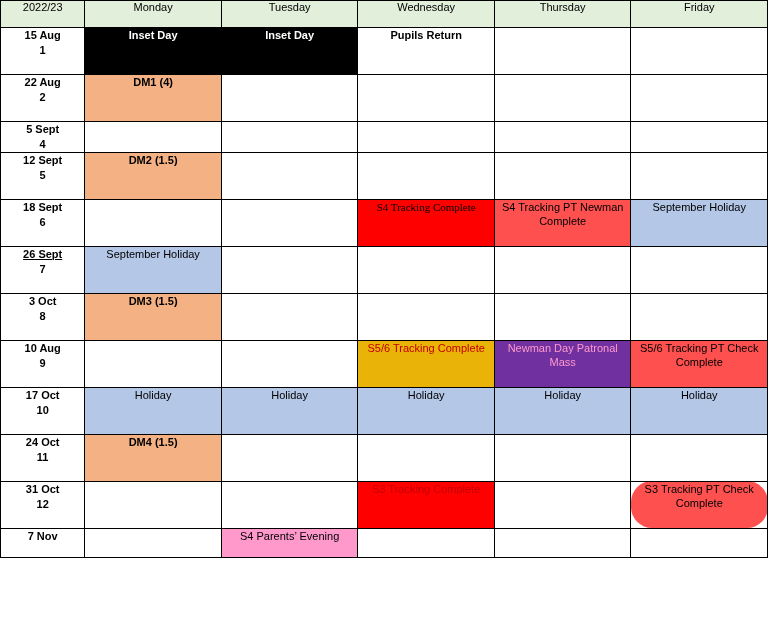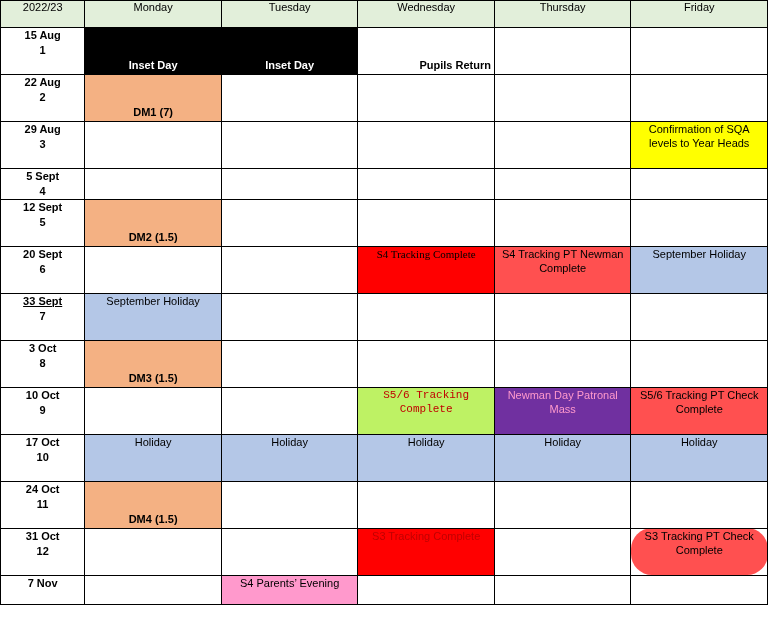--- a/index.html
+++ b/index.html
@@ -50,21 +50,21 @@
     text-align: center;
     padding-top: 4px;
     line-height: 1.3;
   }
   td.daycell .ev {
     display: block;
     padding: 0 3px;
   }
   .h46 { height: 46px; }
   .h28 { height: 28px; }
-  .bold { font-weight: bold; margin-top: 30px; }
+  .bold { font-weight: bold; }
   .lastrow td { border-bottom: 1px solid #000000; }
 </style>
 </head>
 <body>
 
 <table id="cal">
   <colgroup>
     <col class="c0">
     <col class="cd">
       <col class="cd">
@@ -88,69 +88,48 @@
           <span class="wk-date">15 Aug</span>
           <span class="wk-num">1</span>
         </td>
         <td class="daycell" style="background: rgb(0, 0, 0);">
           <span class="ev bold" style="color: rgb(255, 255, 255);">Inset Day</span>
         </td>
         <td class="daycell" style="background: rgb(0, 0, 0);">
           <span class="ev bold" style="color: rgb(255, 255, 255);">Inset Day</span>
         </td>
         <td class="daycell" style="background: rgb(255, 255, 255);">
-          <span class="ev bold" style="color: rgb(0, 0, 0); text-align: right;">Pupils Return</span>
+          <span class="ev bold" style="color: rgb(0, 0, 0);">Pupils Return</span>
         </td>
         <td class="daycell" style="background: rgb(255, 255, 255);">
           <span class="ev" style="color: rgb(0, 0, 0);"></span>
         </td>
         <td class="daycell" style="background: rgb(255, 255, 255);">
           <span class="ev" style="color: rgb(0, 0, 0);"></span>
         </td>
       </tr>
       <tr>
         <td class="weekcell h46">
           <span class="wk-date">22 Aug</span>
           <span class="wk-num">2</span>
         </td>
         <td class="daycell" style="background: rgb(244, 177, 131);">
-          <span class="ev bold" style="color: rgb(0, 0, 0);">DM1 (7)</span>
-        </td>
-        <td class="daycell" style="background: rgb(255, 255, 255);">
-          <span class="ev" style="color: rgb(0, 0, 0);"></span>
-        </td>
-        <td class="daycell" style="background: rgb(255, 255, 255);">
-          <span class="ev" style="color: rgb(0, 0, 0);"></span>
-        </td>
-        <td class="daycell" style="background: rgb(255, 255, 255);">
-          <span class="ev" style="color: rgb(0, 0, 0);"></span>
-        </td>
-        <td class="daycell" style="background: rgb(255, 255, 255);">
-          <span class="ev" style="color: rgb(0, 0, 0);"></span>
-        </td>
-      </tr>
-      <tr>
-        <td class="weekcell h46">
-          <span class="wk-date">29 Aug</span>
-          <span class="wk-num">3</span>
-        </td>
-        <td class="daycell" style="background: rgb(255, 255, 255);">
-          <span class="ev" style="color: rgb(0, 0, 0);"></span>
-        </td>
-        <td class="daycell" style="background: rgb(255, 255, 255);">
-          <span class="ev" style="color: rgb(0, 0, 0);"></span>
-        </td>
-        <td class="daycell" style="background: rgb(255, 255, 255);">
-          <span class="ev" style="color: rgb(0, 0, 0);"></span>
-        </td>
-        <td class="daycell" style="background: rgb(255, 255, 255);">
-          <span class="ev" style="color: rgb(0, 0, 0);"></span>
-        </td>
-        <td class="daycell" style="background: rgb(255, 255, 0);">
-          <span class="ev" style="color: rgb(0, 0, 0);">Confirmation of SQA levels to Year Heads</span>
+          <span class="ev bold" style="color: rgb(0, 0, 0);">DM1 (4)</span>
+        </td>
+        <td class="daycell" style="background: rgb(255, 255, 255);">
+          <span class="ev" style="color: rgb(0, 0, 0);"></span>
+        </td>
+        <td class="daycell" style="background: rgb(255, 255, 255);">
+          <span class="ev" style="color: rgb(0, 0, 0);"></span>
+        </td>
+        <td class="daycell" style="background: rgb(255, 255, 255);">
+          <span class="ev" style="color: rgb(0, 0, 0);"></span>
+        </td>
+        <td class="daycell" style="background: rgb(255, 255, 255);">
+          <span class="ev" style="color: rgb(0, 0, 0);"></span>
         </td>
       </tr>
       <tr>
         <td class="weekcell h28">
           <span class="wk-date">5 Sept</span>
           <span class="wk-num">4</span>
         </td>
         <td class="daycell" style="background: rgb(255, 255, 255);">
           <span class="ev" style="color: rgb(0, 0, 0);"></span>
         </td>
@@ -183,42 +162,42 @@
         </td>
         <td class="daycell" style="background: rgb(255, 255, 255);">
           <span class="ev" style="color: rgb(0, 0, 0);"></span>
         </td>
         <td class="daycell" style="background: rgb(255, 255, 255);">
           <span class="ev" style="color: rgb(0, 0, 0);"></span>
         </td>
       </tr>
       <tr>
         <td class="weekcell h46">
-          <span class="wk-date">20 Sept</span>
+          <span class="wk-date">18 Sept</span>
           <span class="wk-num">6</span>
         </td>
         <td class="daycell" style="background: rgb(255, 255, 255);">
           <span class="ev" style="color: rgb(0, 0, 0);"></span>
         </td>
         <td class="daycell" style="background: rgb(255, 255, 255);">
           <span class="ev" style="color: rgb(0, 0, 0);"></span>
         </td>
         <td class="daycell" style="background: rgb(255, 0, 0);">
           <span class="ev" style="color: rgb(0, 0, 0); font-family: Liberation Serif, serif;">S4 Tracking Complete</span>
         </td>
         <td class="daycell" style="background: rgb(255, 80, 80);">
           <span class="ev" style="color: rgb(0, 0, 0);">S4 Tracking PT Newman Complete</span>
         </td>
         <td class="daycell" style="background: rgb(180, 199, 231);">
           <span class="ev" style="color: rgb(0, 0, 0);">September Holiday</span>
         </td>
       </tr>
       <tr>
         <td class="weekcell h46">
-          <span class="wk-date underline">33  Sept</span>
+          <span class="wk-date underline">26  Sept</span>
           <span class="wk-num">7</span>
         </td>
         <td class="daycell" style="background: rgb(180, 199, 231);">
           <span class="ev" style="color: rgb(0, 0, 0);">September Holiday</span>
         </td>
         <td class="daycell" style="background: rgb(255, 255, 255);">
           <span class="ev" style="color: rgb(0, 0, 0);"></span>
         </td>
         <td class="daycell" style="background: rgb(255, 255, 255);">
           <span class="ev" style="color: rgb(0, 0, 0);"></span>
@@ -246,30 +225,30 @@
         </td>
         <td class="daycell" style="background: rgb(255, 255, 255);">
           <span class="ev" style="color: rgb(0, 0, 0);"></span>
         </td>
         <td class="daycell" style="background: rgb(255, 255, 255);">
           <span class="ev" style="color: rgb(0, 0, 0);"></span>
         </td>
       </tr>
       <tr>
         <td class="weekcell h46">
-          <span class="wk-date">10 Oct</span>
+          <span class="wk-date">10 Aug</span>
           <span class="wk-num">9</span>
         </td>
         <td class="daycell" style="background: rgb(255, 255, 255);">
           <span class="ev" style="color: rgb(0, 0, 0);"></span>
         </td>
         <td class="daycell" style="background: rgb(255, 255, 255);">
           <span class="ev" style="color: rgb(0, 0, 0);"></span>
         </td>
-        <td class="daycell" style="background: #bef264; font-family: Liberation Mono, monospace;">
+        <td class="daycell" style="background: #eab308;">
           <span class="ev" style="color: rgb(192, 0, 0);">S5/6 Tracking Complete</span>
         </td>
         <td class="daycell" style="background: rgb(112, 48, 160);">
           <span class="ev" style="color: rgb(255, 153, 204);">Newman Day Patronal Mass</span>
         </td>
         <td class="daycell" style="background: rgb(255, 80, 80);">
           <span class="ev" style="color: rgb(0, 0, 0);">S5/6 Tracking PT Check Complete</span>
         </td>
       </tr>
       <tr>

